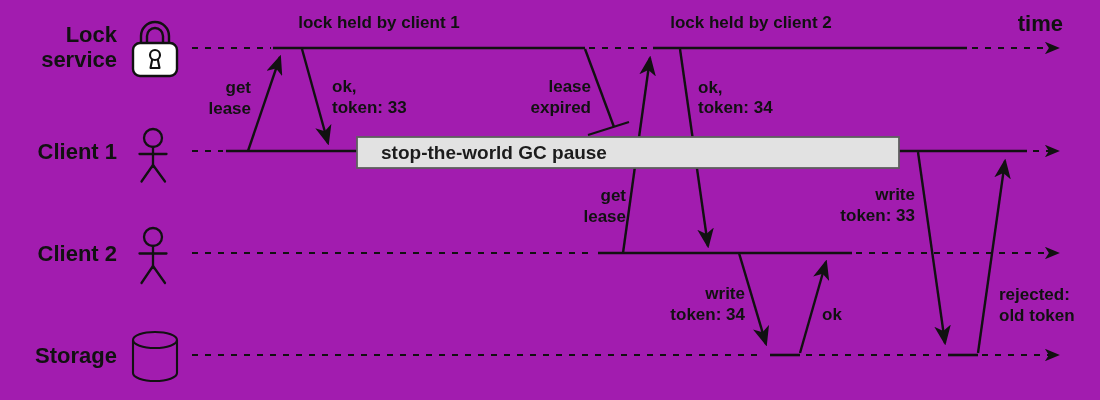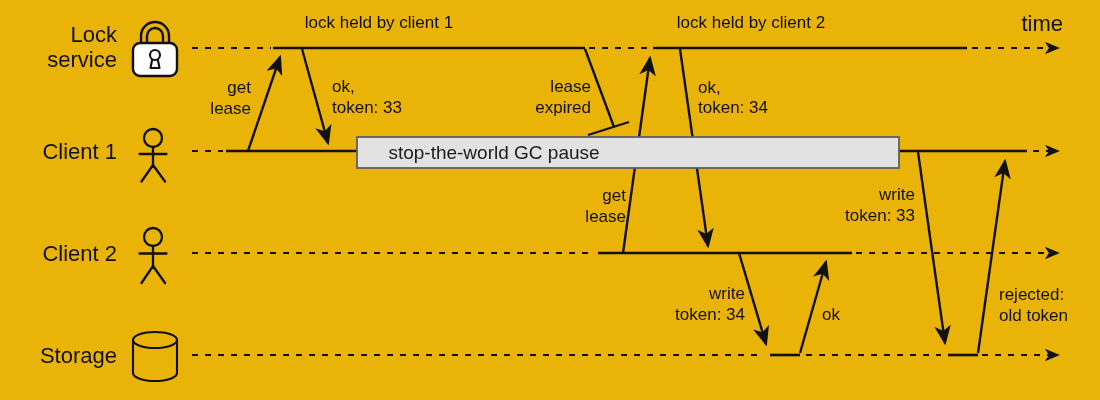--- a/index.html
+++ b/index.html
@@ -4,22 +4,23 @@
 <style>
   html, body {
     margin: 0;
     padding: 0;
     background: #ffffff;
   }
   .canvas {
     position: relative;
     width: 1100px;
     height: 400px;
-    background: #eab308;
+    background: #a21caf;
     font-family: "Liberation Sans", sans-serif;
+    font-weight: bold;
   }
   svg text {
     font-family: "Liberation Sans", sans-serif;
     fill: #111111;
   }
   .lbl { font-size: 22px; }
   .ann { font-size: 17px; }
   .gc-text { font-size: 19px; fill: #1c1c1c; }
   .span-lbl { font-size: 17px; }
 </style>

